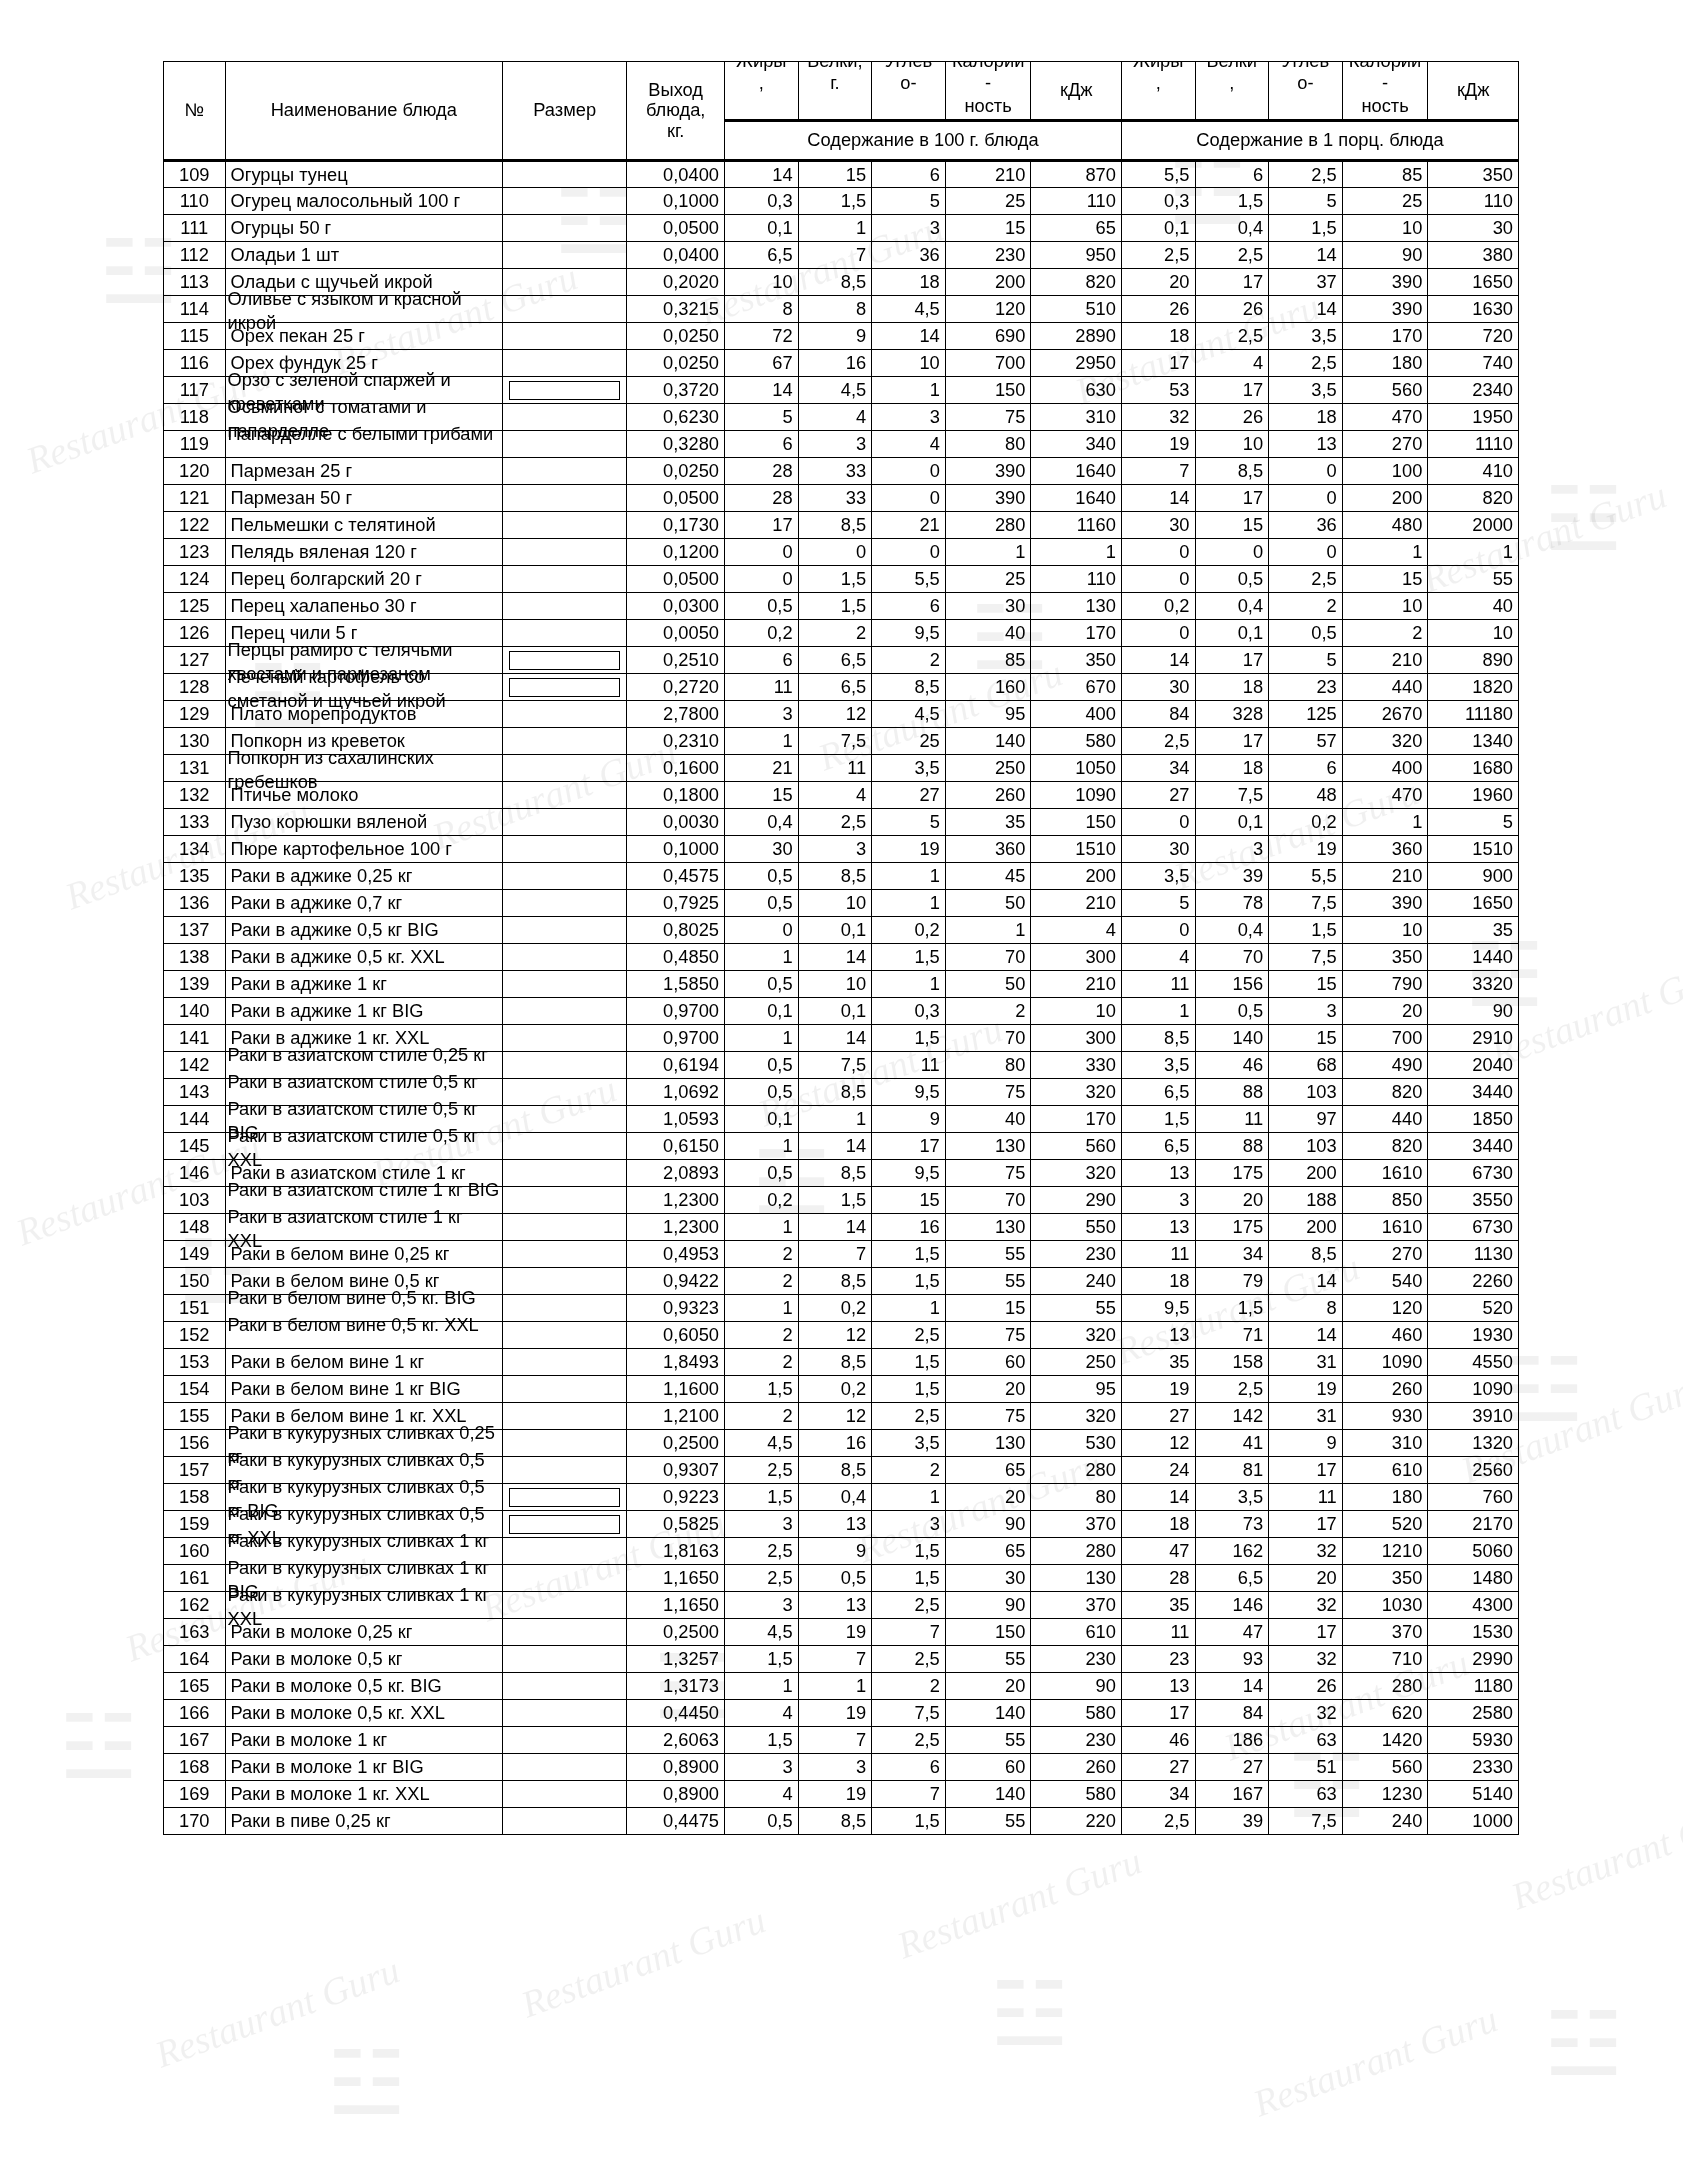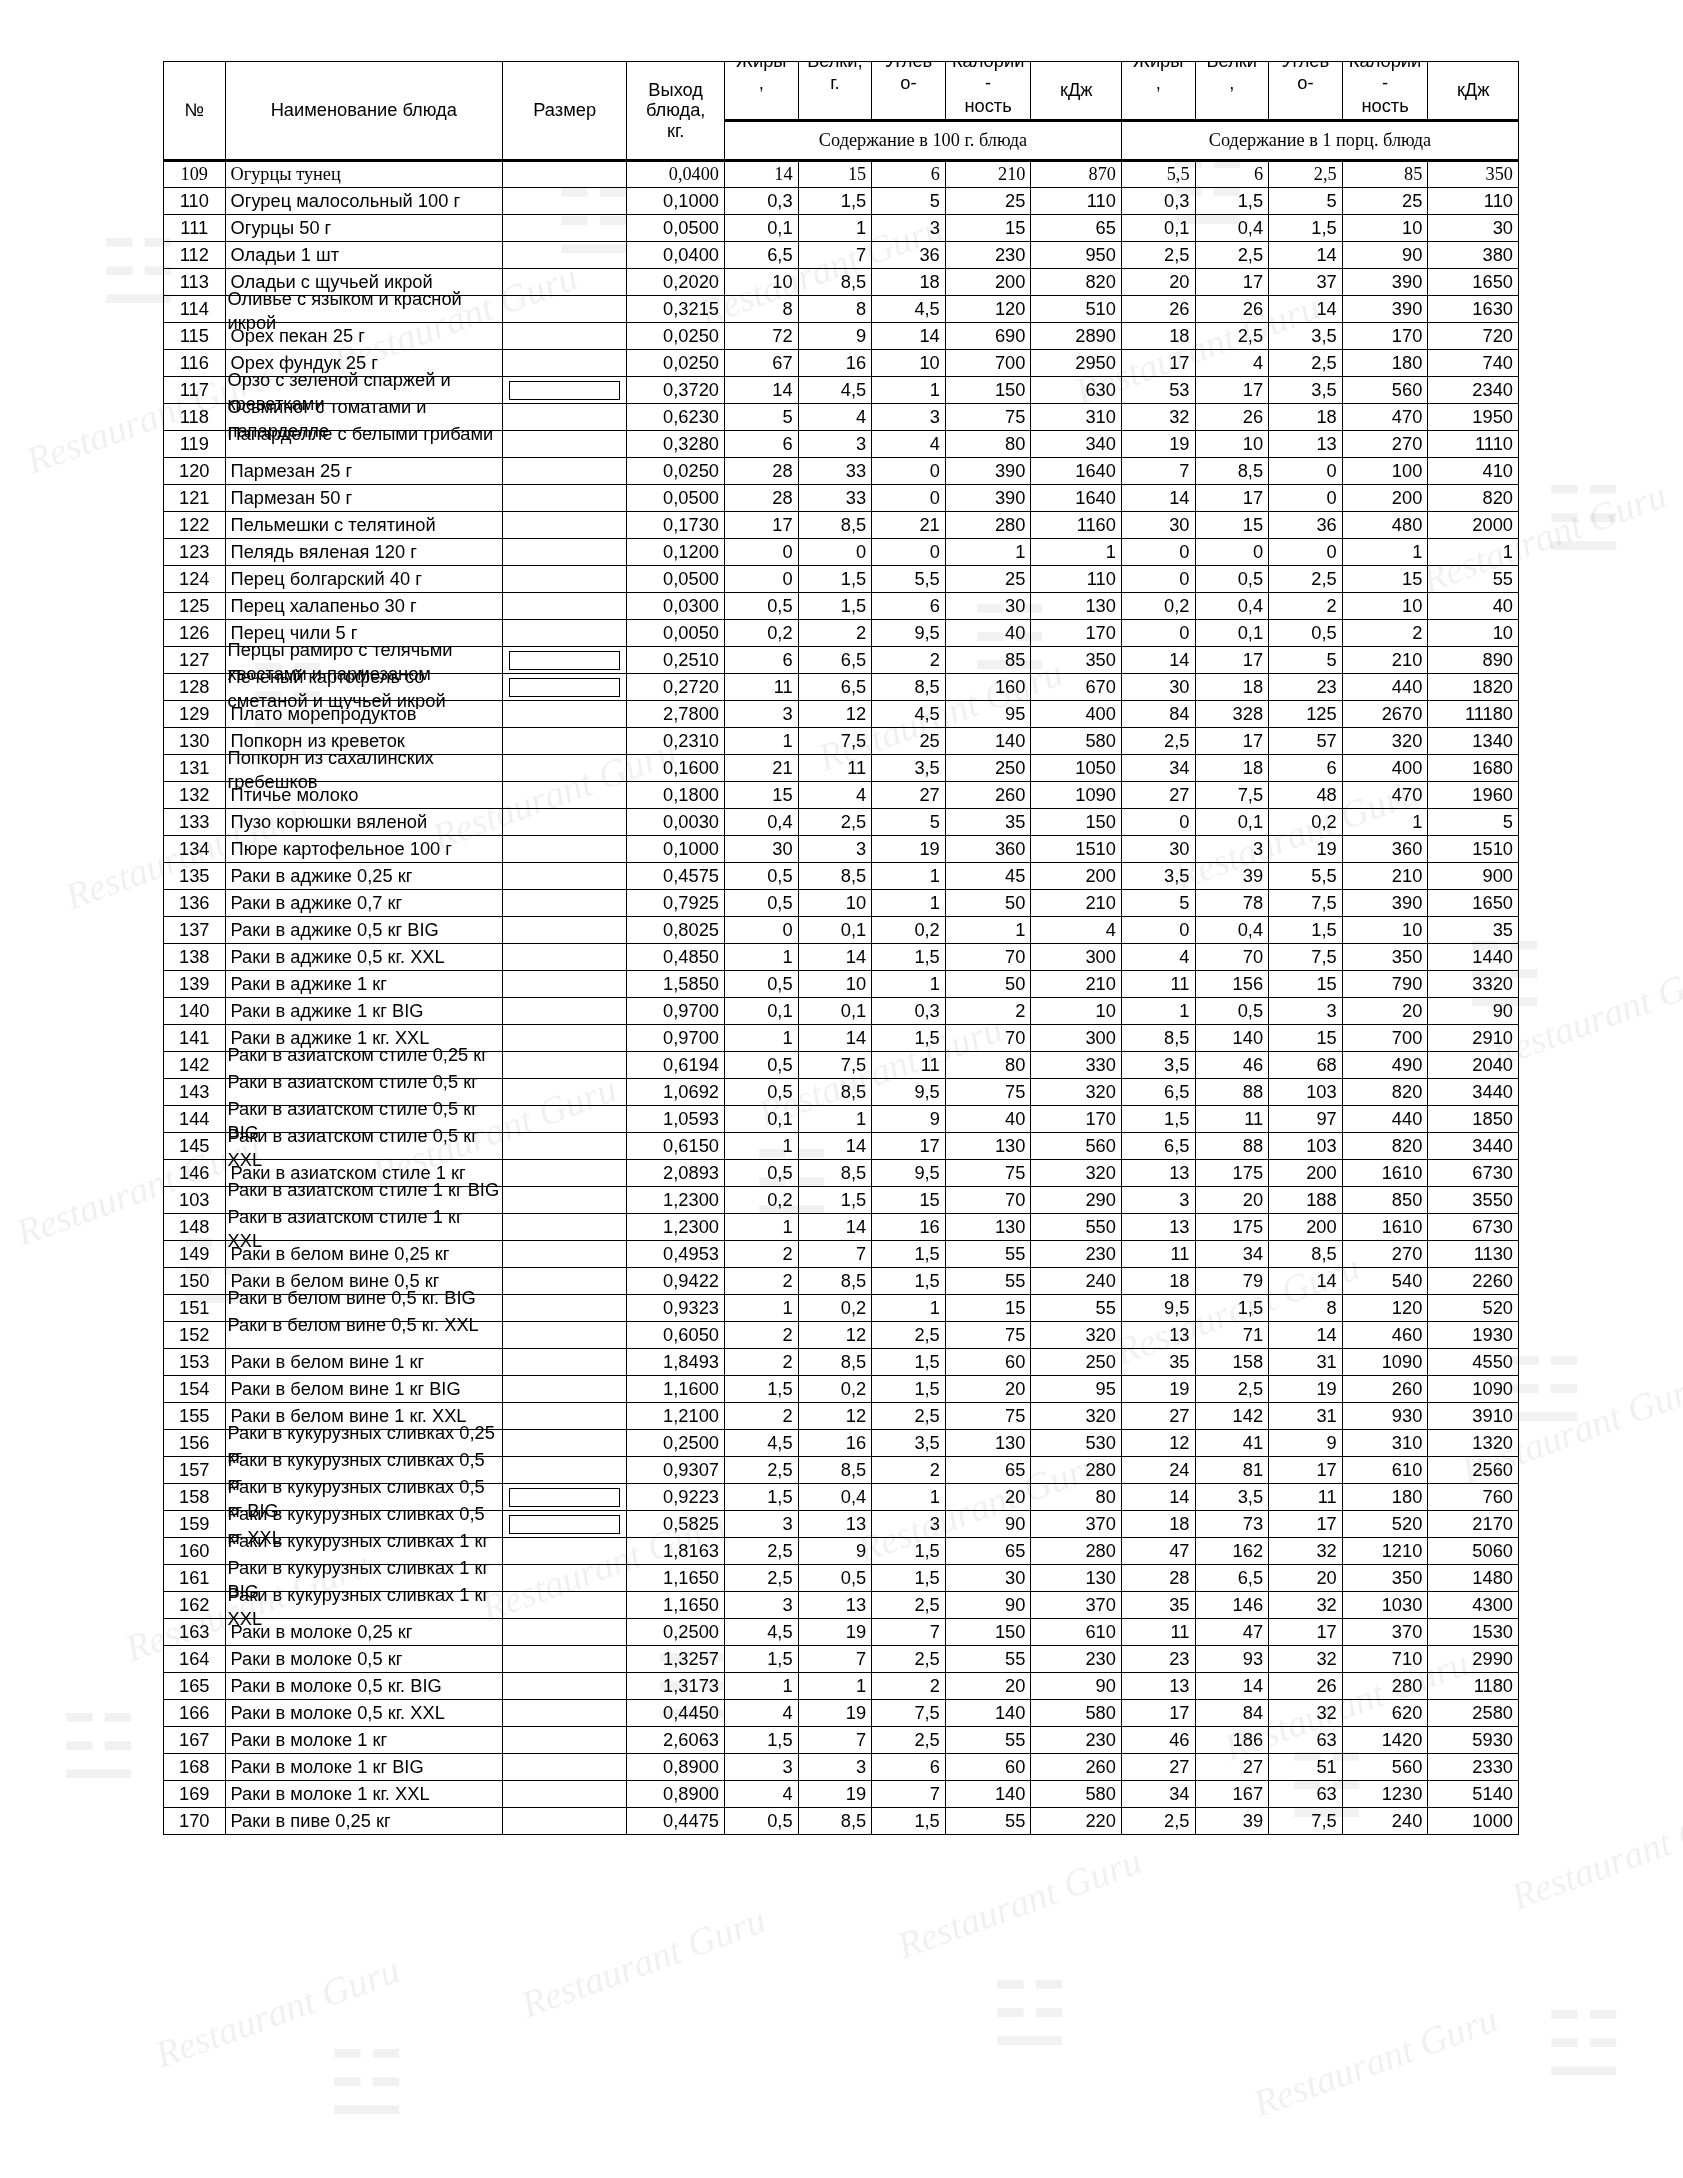--- a/index.html
+++ b/index.html
@@ -57,21 +57,21 @@
     height:59px; position:relative; vertical-align:top;
     padding-top:2px;
   }
   .hd-clip .inner {
     position:absolute; left:0; right:0; top:-12px;
     text-align:center; line-height:1.22;
     white-space:normal;
   }
   .hd-kdj { vertical-align:middle; }
   .band { text-align:center; height:40px; vertical-align:middle; }
-  .thicktop { border-top:3px solid #000 !important;font-family:Liberation Serif, serif; }
+  .thicktop { border-top:3px solid #000 !important; }
 
   
   col.c-num   { width:51px; }
   col.c-name  { width:230px; }
   col.c-size  { width:103px; }
   col.c-yield { width:81px; }
   col.c-v     { width:61px; }
   col.c-cal   { width:71px; }
   col.c-kdj   { width:75px; }
 
@@ -483,21 +483,21 @@
           <td class="val">1</td>
           <td class="val">1</td>
           <td class="val">0</td>
           <td class="val">0</td>
           <td class="val">0</td>
           <td class="val">1</td>
           <td class="val">1</td>
         </tr>
         <tr>
           <td class="num">124</td>
-          <td class="name">Перец болгарский 40 г</td>
+          <td class="name">Перец болгарский 20 г</td>
           <td class="size"></td>
           <td class="val">0,0500</td>
           <td class="val">0</td>
           <td class="val">1,5</td>
           <td class="val">5,5</td>
           <td class="val">25</td>
           <td class="val">110</td>
           <td class="val">0</td>
           <td class="val">0,5</td>
           <td class="val">2,5</td>

